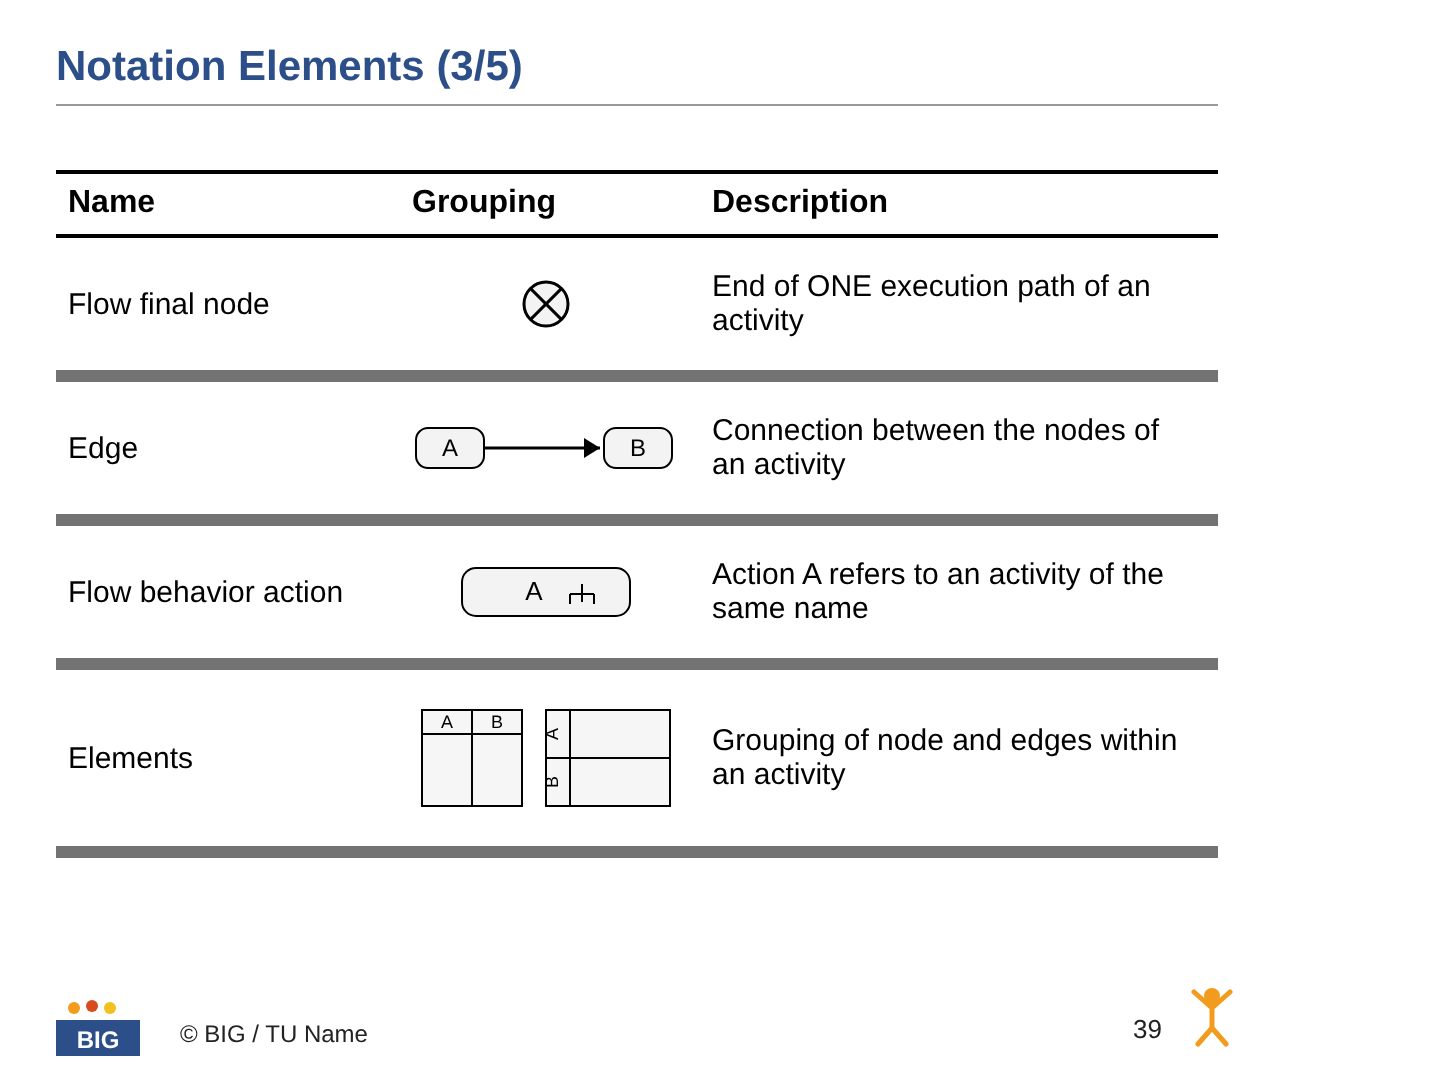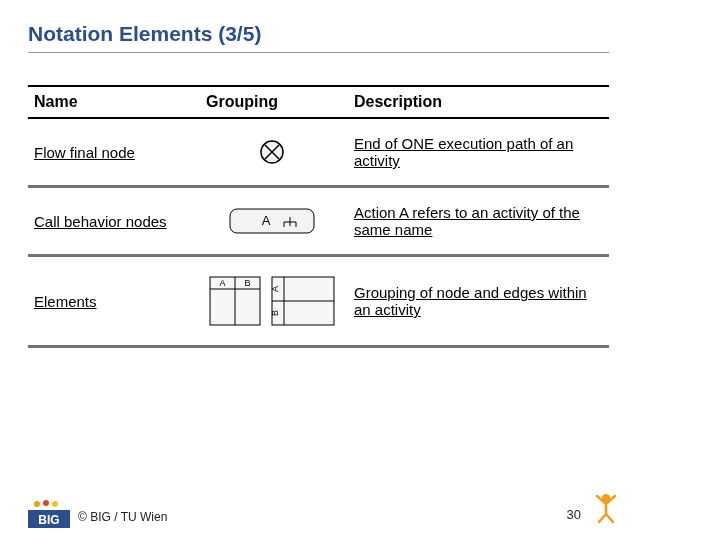--- a/index.html
+++ b/index.html
@@ -1,27 +1,27 @@
 <!DOCTYPE html>
 <html><head>
 <meta charset="utf-8">
 <style>
   * { box-sizing: border-box; margin: 0; padding: 0; }
   html, body { width: 720px; height: 540px; background: #fff; font-family: Verdana, Arial, sans-serif; }
   .slide { position: relative; width: 637px; height: 540px; padding: 22px 28px 0 28px; }
   .title { font-size: 21px; font-weight: bold; color: #2c4f8a; border-bottom: 1px solid #999; padding-bottom: 6px; margin-bottom: 18px; }
   table.elems { border-collapse: collapse; width: 100%; margin-top: 32px; }
   table.elems th { text-align: left; font-size: 16px; font-weight: bold; padding: 6px 10px 6px 6px; border-top: 2px solid #000; border-bottom: 2px solid #000; }
-  table.elems td { font-size: 15px; padding: 16px 10px 16px 6px; border-bottom: 3px solid #737373; vertical-align: middle; text-decoration: underline; }
+  table.elems td { font-size: 15px; padding: 16px 10px 16px 6px; border-bottom: 6px solid #737373; vertical-align: middle; }
   table.elems col.c-name { width: 172px; }
   table.elems col.c-not  { width: 148px; }
   .notation-cell { text-align: center; }
   .notation-cell svg { display: block; margin: 0 auto; }
   .footer { position: absolute; left: 0; right: 0; bottom: 12px; height: 38px; }
-  .footer-left { position: absolute; left: 28px; bottom: 0; display: flex; align-items: flex-end; gap: 8px; }
+  .footer-left { position: absolute; left: 28px; bottom: 0; display: flex; align-items: flex-end; gap: 20px; }
   .biglogo { width: 42px; height: 30px; }
   .copyright { font-size: 12px; color: #222; padding-bottom: 4px; }
   .pagenum { position: absolute; right: 56px; bottom: 6px; font-size: 13px; color: #222; }
   .corner-art { position: absolute; right: 14px; bottom: 4px; }
 </style>
 </head>
 <body>
 
 <div class="slide">
   <div class="title">Notation Elements (3/5)</div>
@@ -46,23 +46,37 @@
         <td class="notation-cell">
           <svg width="26" height="26" viewBox="0 0 26 26">
             <circle cx="13" cy="13" r="11" fill="#f3f3f3" stroke="#000" stroke-width="1.5"></circle>
             <line x1="5.2" y1="5.2" x2="20.8" y2="20.8" stroke="#000" stroke-width="1.5"></line>
             <line x1="20.8" y1="5.2" x2="5.2" y2="20.8" stroke="#000" stroke-width="1.5"></line>
           </svg>
         </td>
         <td>End of ONE execution path of an activity</td>
       </tr>
 
+      <tr>
+        <td>Edge</td>
+        <td class="notation-cell">
+          <svg width="134" height="34" viewBox="0 0 134 34">
+            <rect x="2" y="7" width="34" height="20" rx="6" fill="#f3f3f3" stroke="#000"></rect>
+            <text x="19" y="21" font-size="12" font-family="Arial" text-anchor="middle">A</text>
+            <line x1="36" y1="17" x2="94" y2="17" stroke="#000" stroke-width="1.5"></line>
+            <polygon points="94,17 86,12 86,22" fill="#000"></polygon>
+            <rect x="96" y="7" width="34" height="20" rx="6" fill="#f3f3f3" stroke="#000"></rect>
+            <text x="113" y="21" font-size="12" font-family="Arial" text-anchor="middle">B</text>
+          </svg>
+        </td>
+        <td>Connection between the nodes of an activity</td>
+      </tr>
 
       <tr>
-        <td>Call behavior nodes</td>
+        <td>Flow behavior action</td>
         <td class="notation-cell">
           <svg width="96" height="34" viewBox="0 0 96 34">
             <rect x="6" y="5" width="84" height="24" rx="7" fill="#f3f3f3" stroke="#000"></rect>
             <text x="42" y="21" font-size="13" font-family="Arial" text-anchor="middle">A</text>
 
             <line x1="66" y1="13" x2="66" y2="22" stroke="#000"></line>
             <line x1="60" y1="18" x2="72" y2="18" stroke="#000"></line>
             <line x1="60" y1="18" x2="60" y2="23" stroke="#000"></line>
             <line x1="72" y1="18" x2="72" y2="23" stroke="#000"></line>
           </svg>
@@ -95,21 +109,21 @@
 
   <div class="footer">
     <div class="footer-left">
       <svg class="biglogo" viewBox="0 0 42 30">
         <rect x="0" y="12" width="42" height="18" fill="#2c4f8a"></rect>
         <text x="21" y="26" font-size="12" font-weight="bold" fill="#fff" text-anchor="middle" font-family="Arial">BIG</text>
         <circle cx="9" cy="6" r="3" fill="#f29b1d"></circle>
         <circle cx="18" cy="5" r="3" fill="#d94b1f"></circle>
         <circle cx="27" cy="6" r="3" fill="#f2c11d"></circle>
       </svg>
-      <div class="copyright">© BIG / TU Wien</div>
+      <div class="copyright">© BIG / TU Name</div>
     </div>
-    <div class="pagenum">30</div>
+    <div class="pagenum">39</div>
     <svg class="corner-art" width="34" height="34" viewBox="0 0 34 34">
       <circle cx="17" cy="8" r="4" fill="#f29b1d"></circle>
       <path d="M17 12 L17 24 M17 14 L8 6 M17 14 L26 6 M17 24 L10 32 M17 24 L24 32" stroke="#f29b1d" stroke-width="2.5" stroke-linecap="round" fill="none"></path>
     </svg>
   </div>
 </div>
 
 </body></html>

